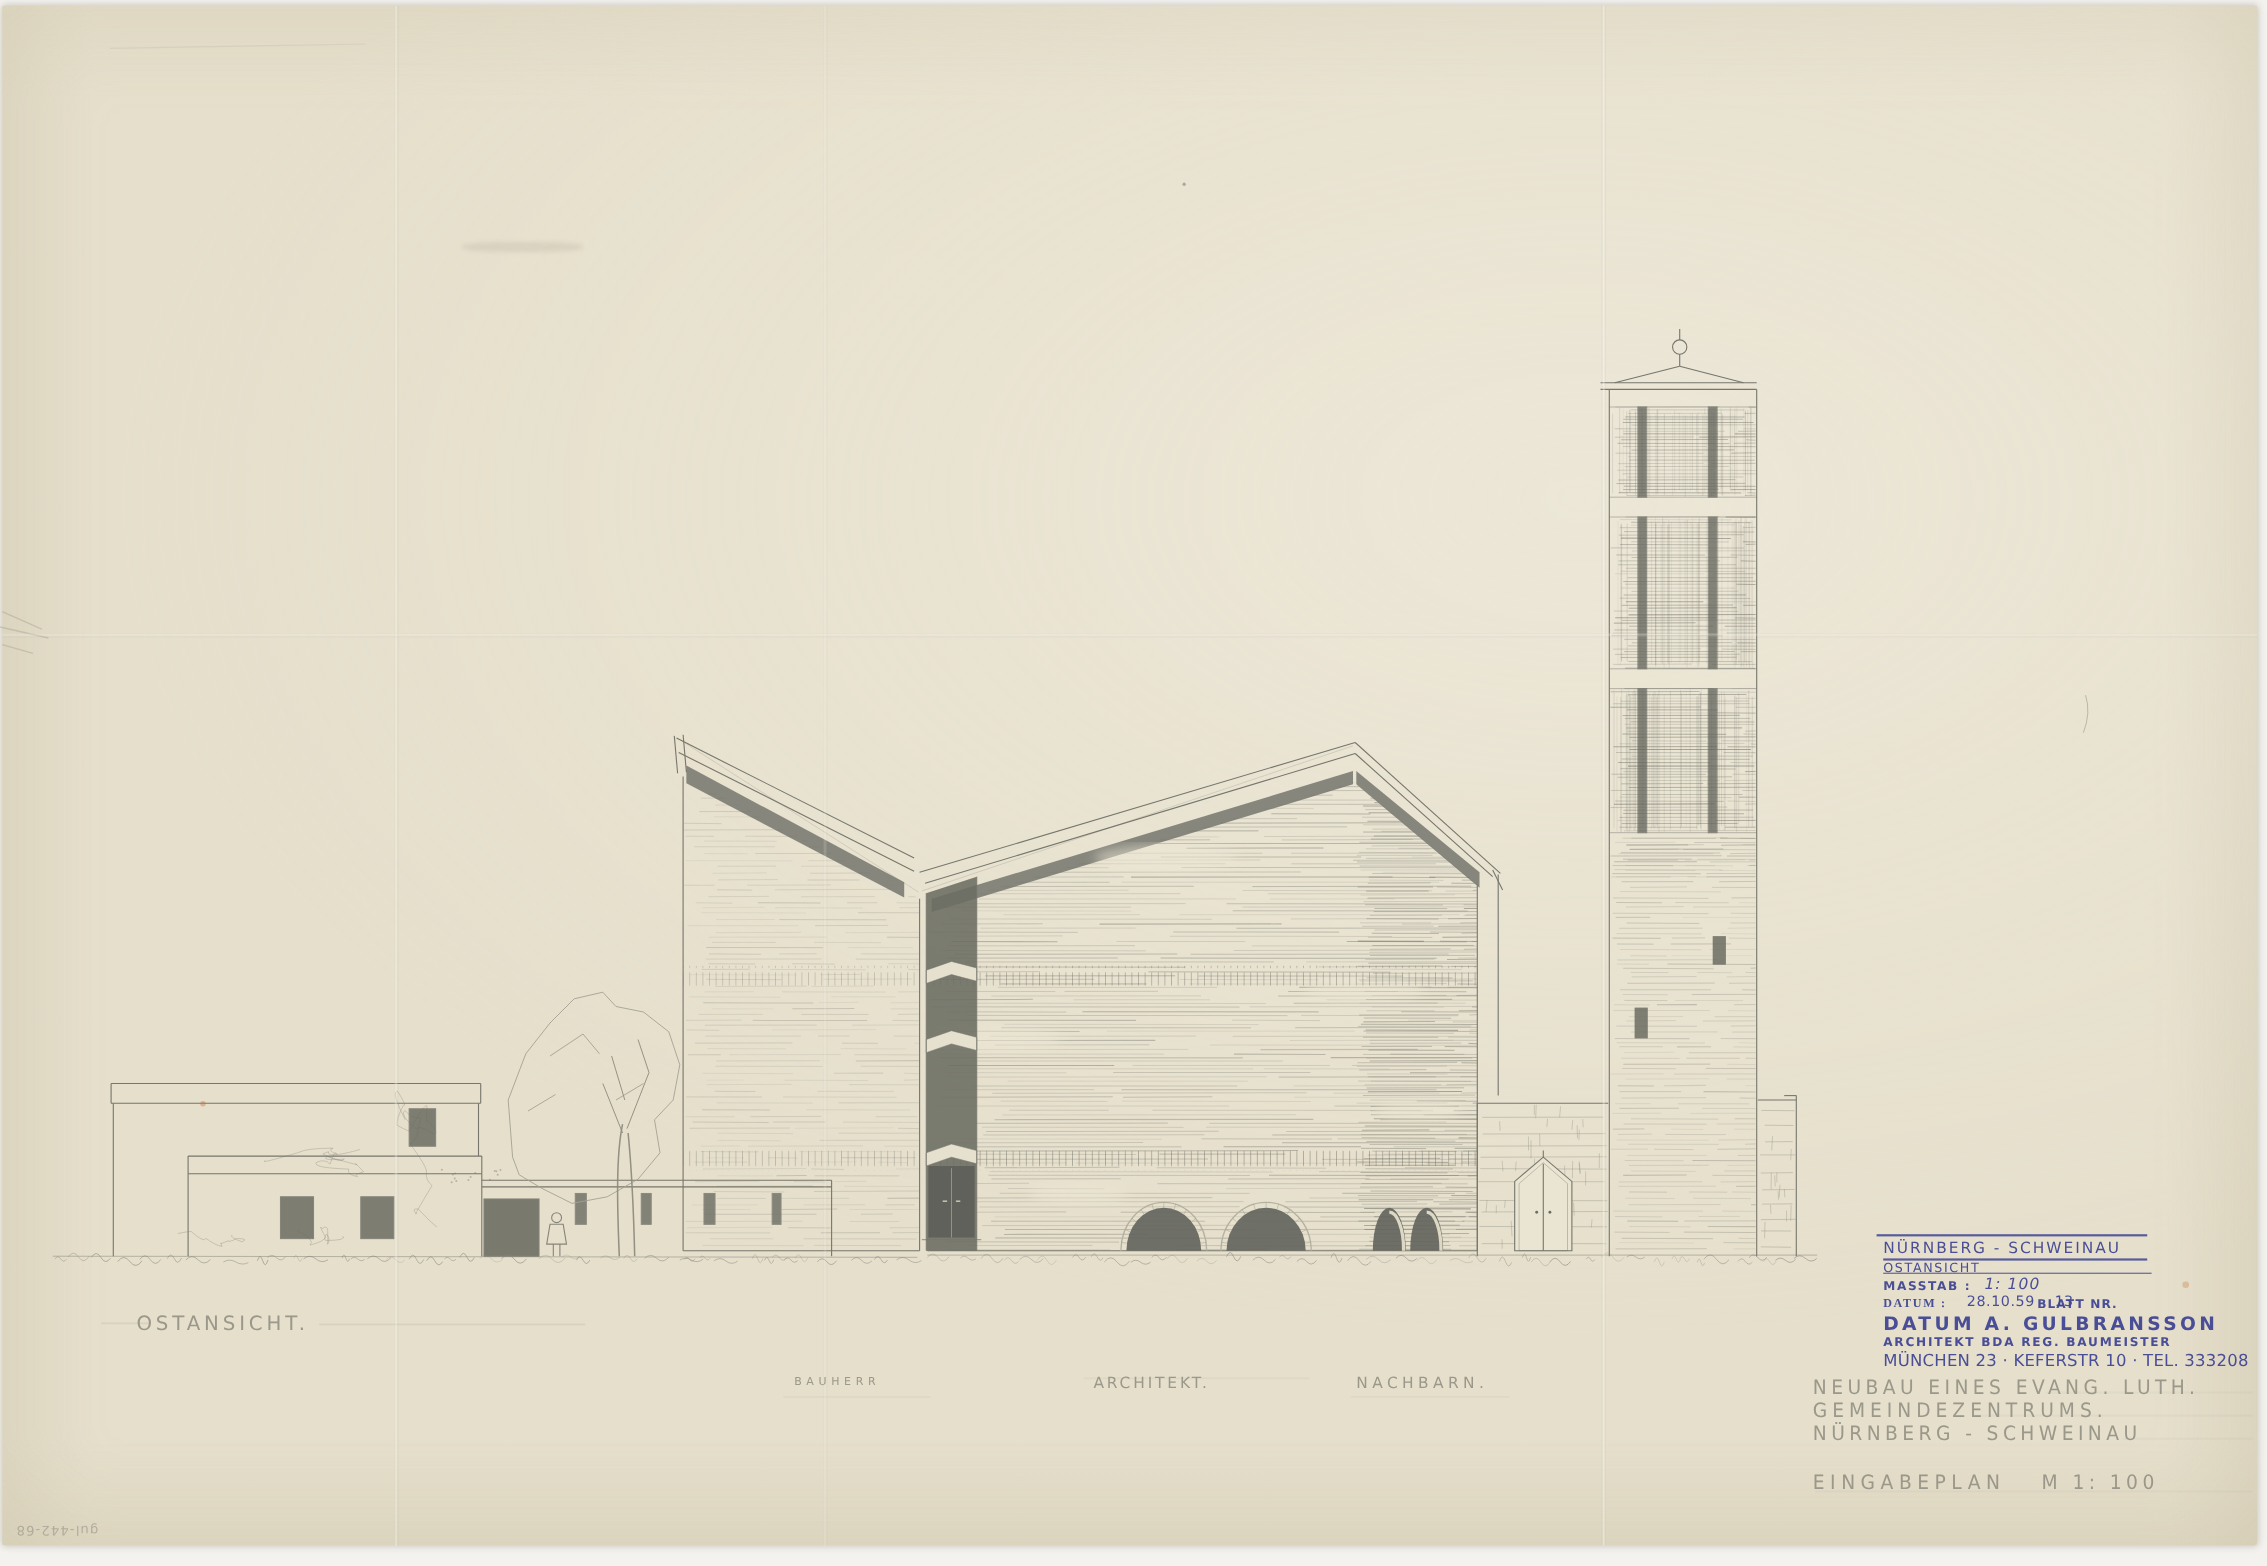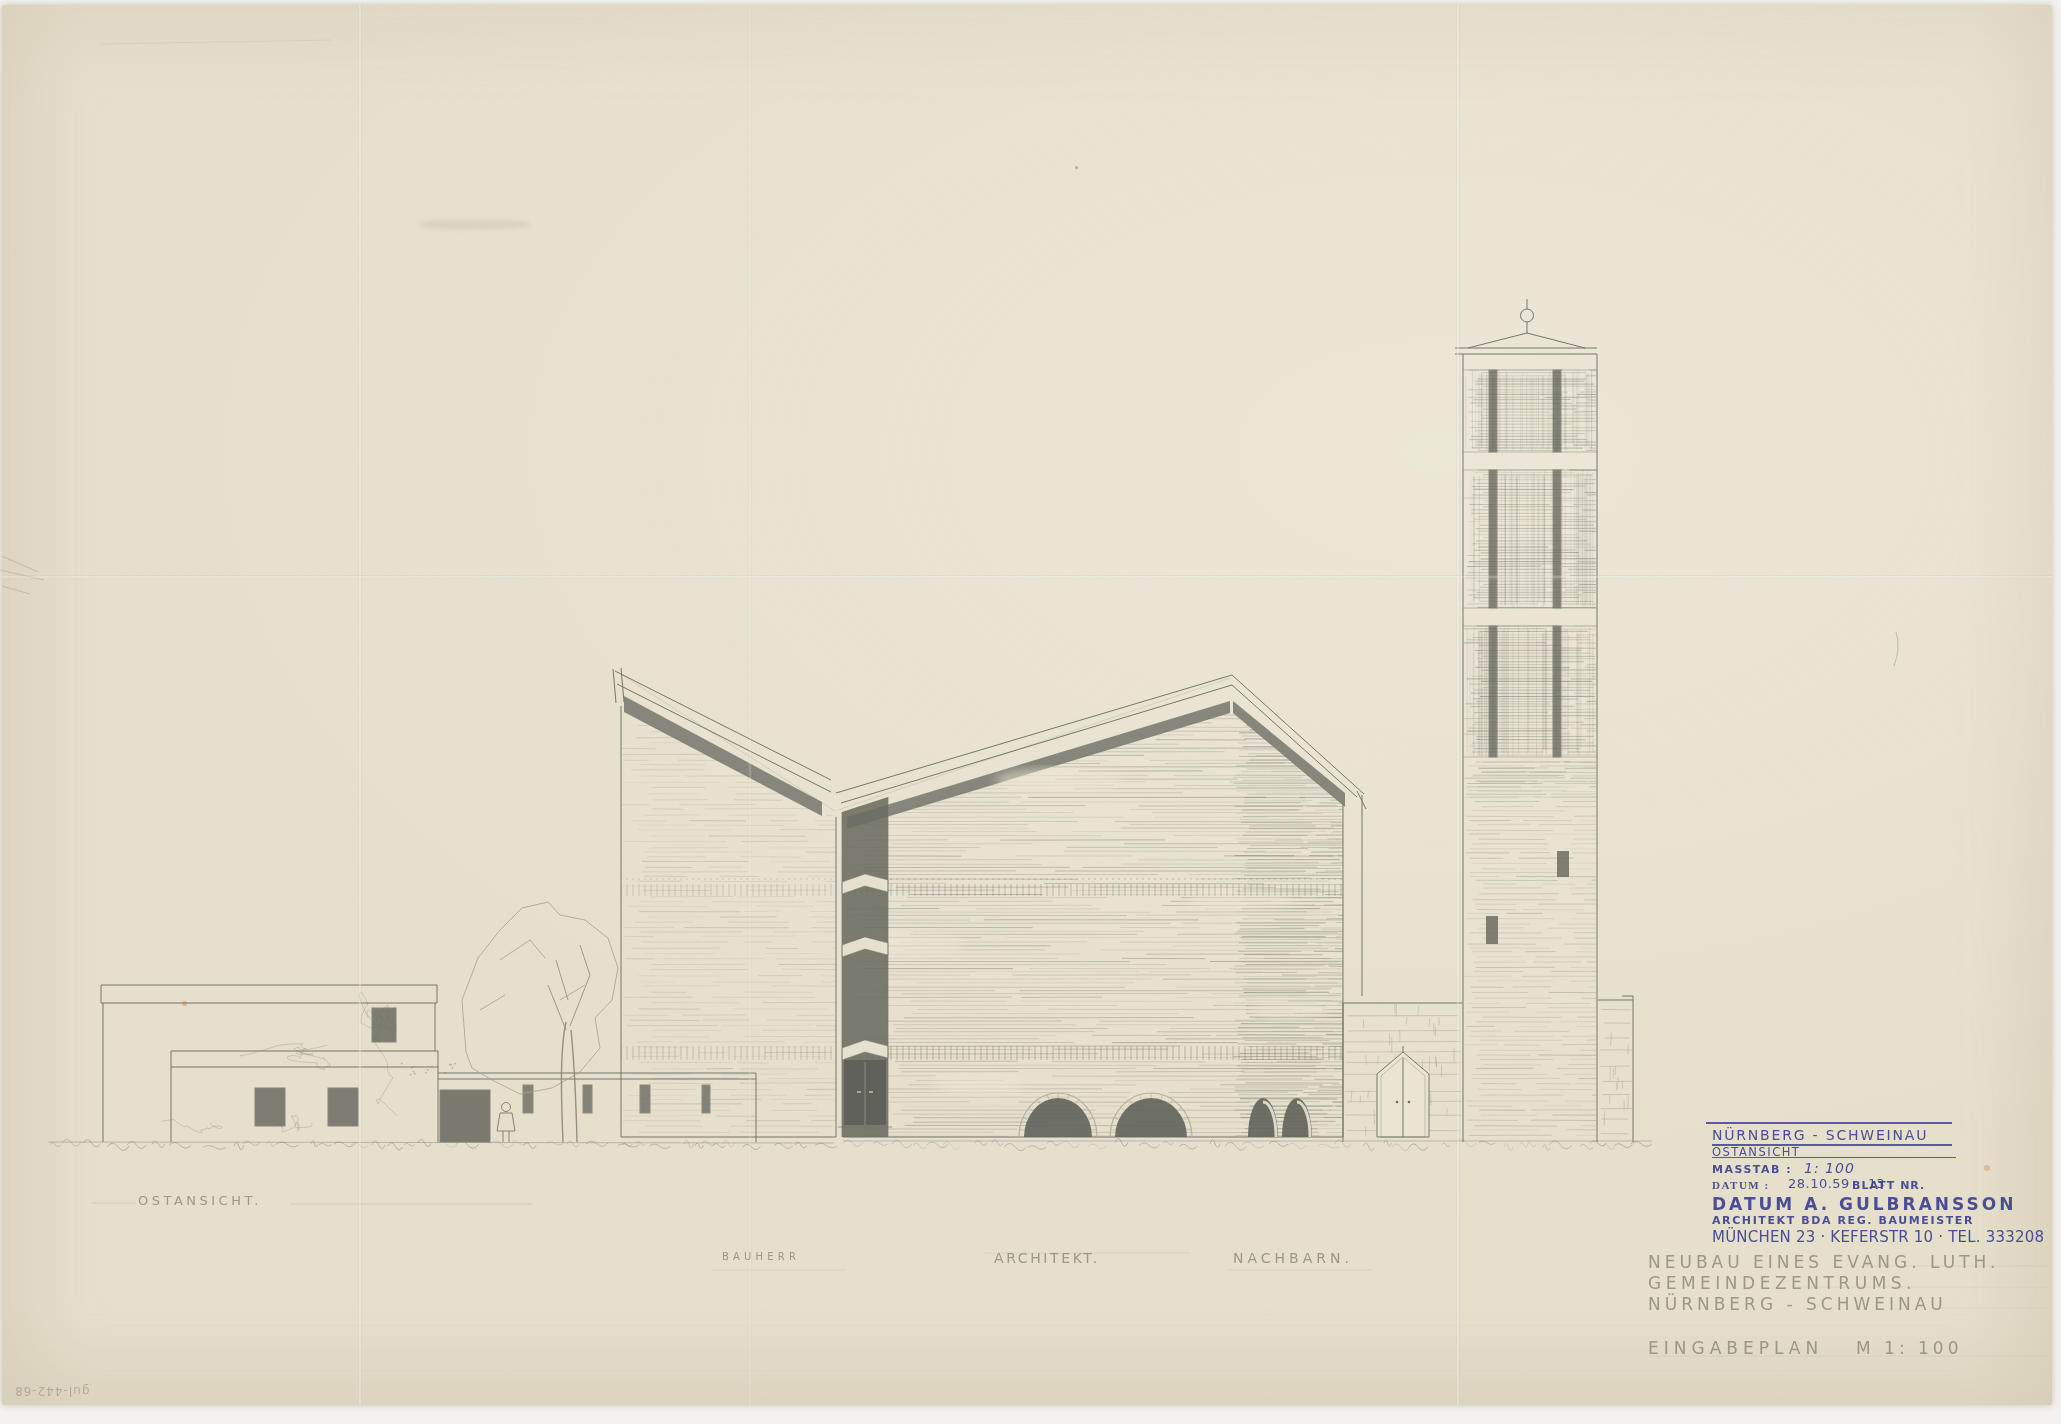--- a/index.html
+++ b/index.html
@@ -1654,21 +1654,21 @@
   <div class="crease-v" style="left:358px;"></div>
   <div class="crease-v" style="left:748px;opacity:.55;"></div>
   <div class="crease-v" style="left:1456px;"></div>
   <div class="crease-h" style="top:575px;"></div>
 
   <div class="stain" style="left:182px;top:1001px;width:5px;height:5px;background:rgba(193,115,60,.4);"></div>
   <div class="stain" style="left:1984px;top:1165px;width:6px;height:6px;background:rgba(200,125,70,.35);"></div>
   <div class="stain" style="left:1075px;top:166px;width:3px;height:3px;background:rgba(110,110,100,.5);"></div>
   <div class="stain" style="left:420px;top:220px;width:110px;height:9px;border-radius:40%;background:rgba(145,138,118,.16);filter:blur(2px);"></div>
 
-  <div class="txt pencil" style="left:138px;top:1193px;font-size:13px;letter-spacing:3.5px;text-align:right;">OSTANSICHT.</div>
+  <div class="txt pencil" style="left:124px;top:1193px;font-size:18px;letter-spacing:3.5px;text-align:right;">OSTANSICHT.</div>
   <div class="txt pencil" style="left:722px;top:1251px;font-size:10px;letter-spacing:4.2px;text-align:right;">BAUHERR</div>
   <div class="txt pencil" style="left:994px;top:1250px;font-size:14px;letter-spacing:2.6px;">ARCHITEKT.</div>
   <div class="txt pencil" style="left:1233px;top:1250px;font-size:14px;letter-spacing:4px;">NACHBARN.</div>
 
   <div>
     <div class="inkline" style="left:1706px;top:1122px;width:246px;height:2px;"></div>
     <div class="txt ink" style="left:1712px;top:1127px;font-size:14px;letter-spacing:1.8px;font-weight:500;">NÜRNBERG - SCHWEINAU</div>
     <div class="inkline" style="left:1712px;top:1144px;width:240px;height:1.6px;"></div>
     <div class="txt ink" style="left:1712px;top:1145px;font-size:11.5px;letter-spacing:1.5px;font-weight:500;">OSTANSICHT</div>
     <div class="inkline" style="left:1712px;top:1157px;width:244px;height:1px;"></div>

